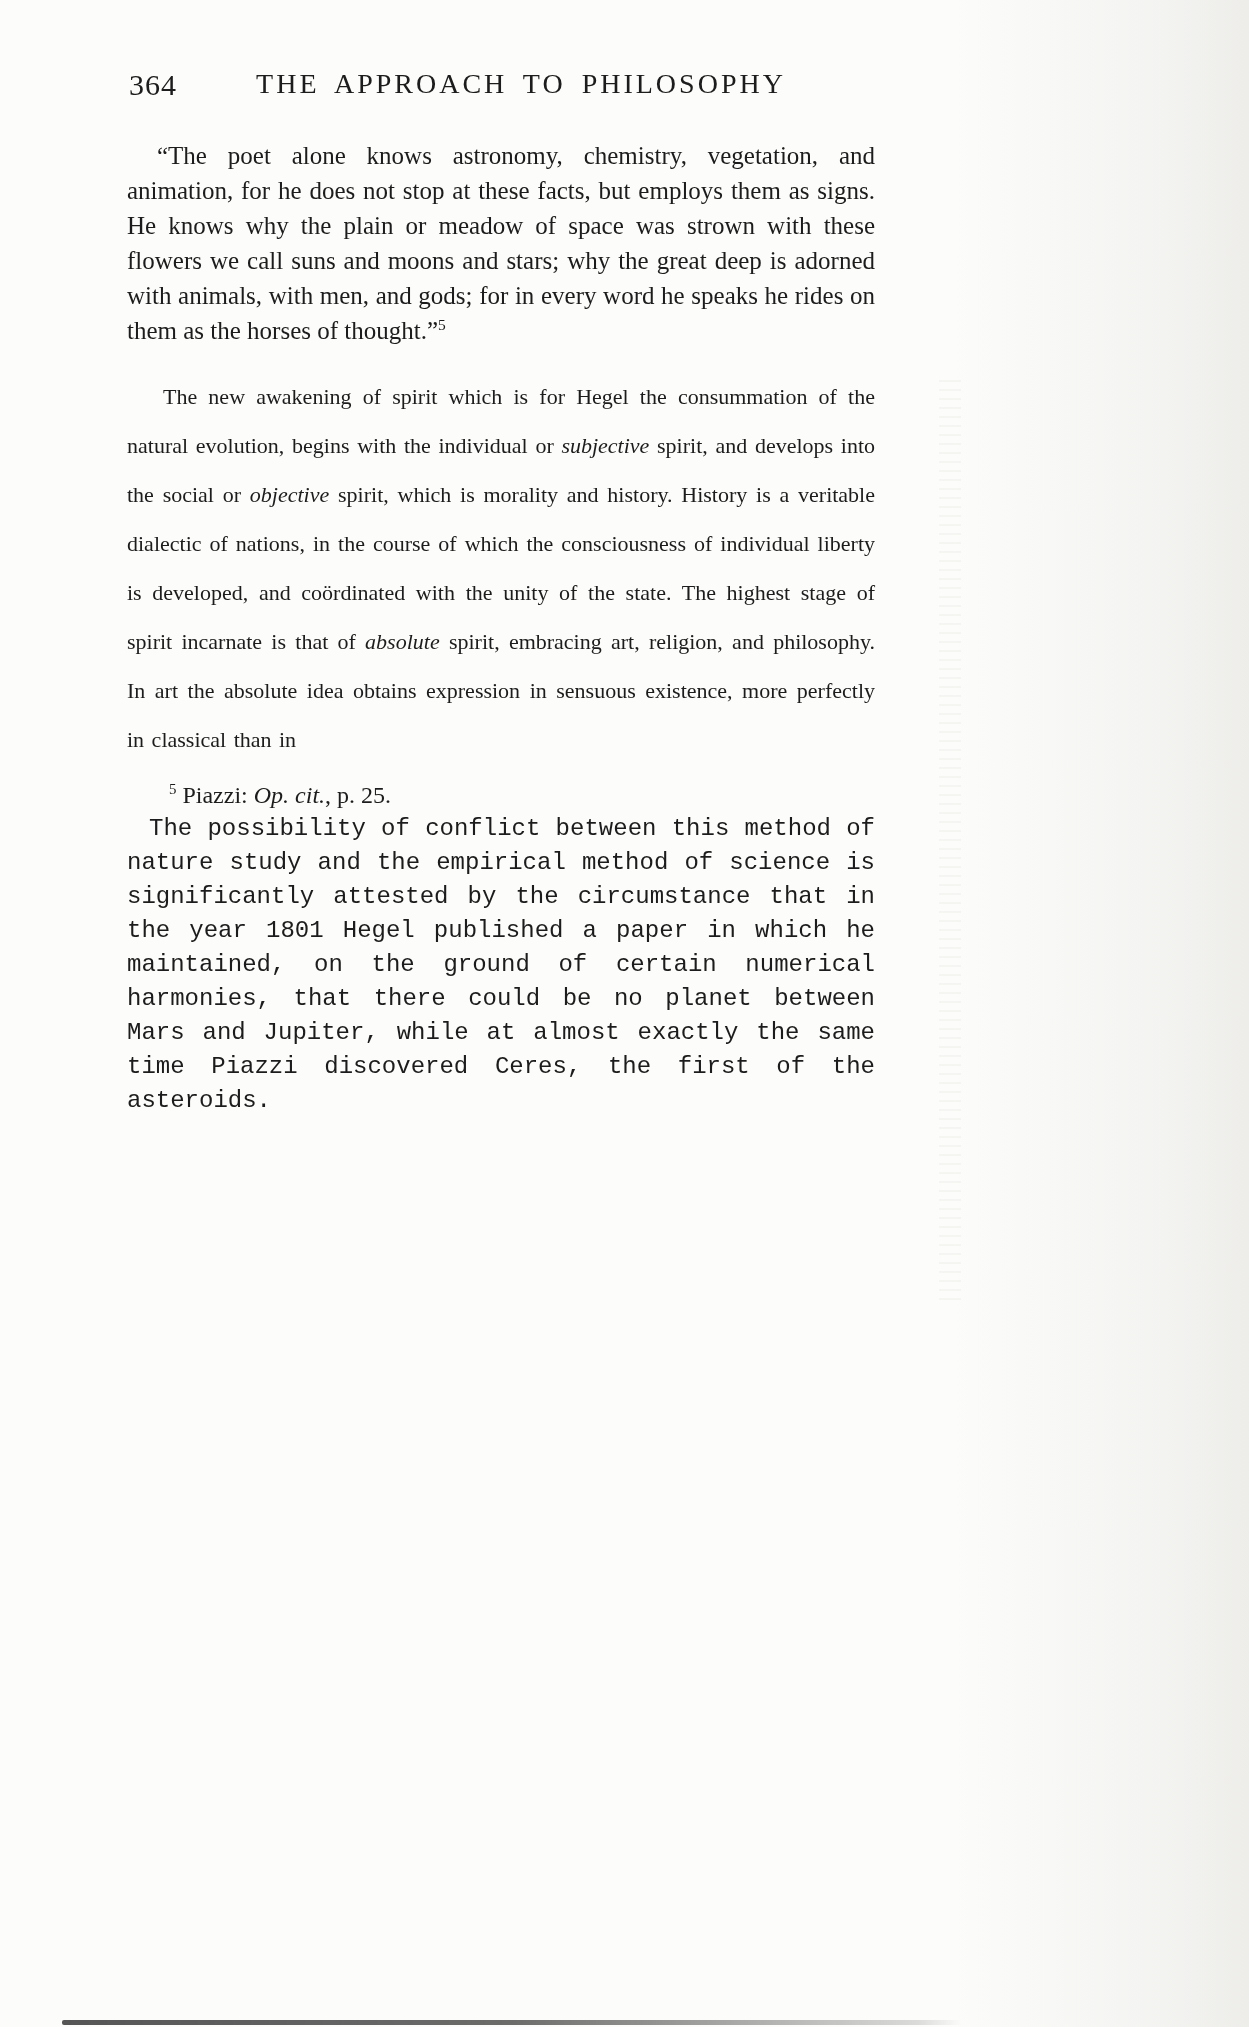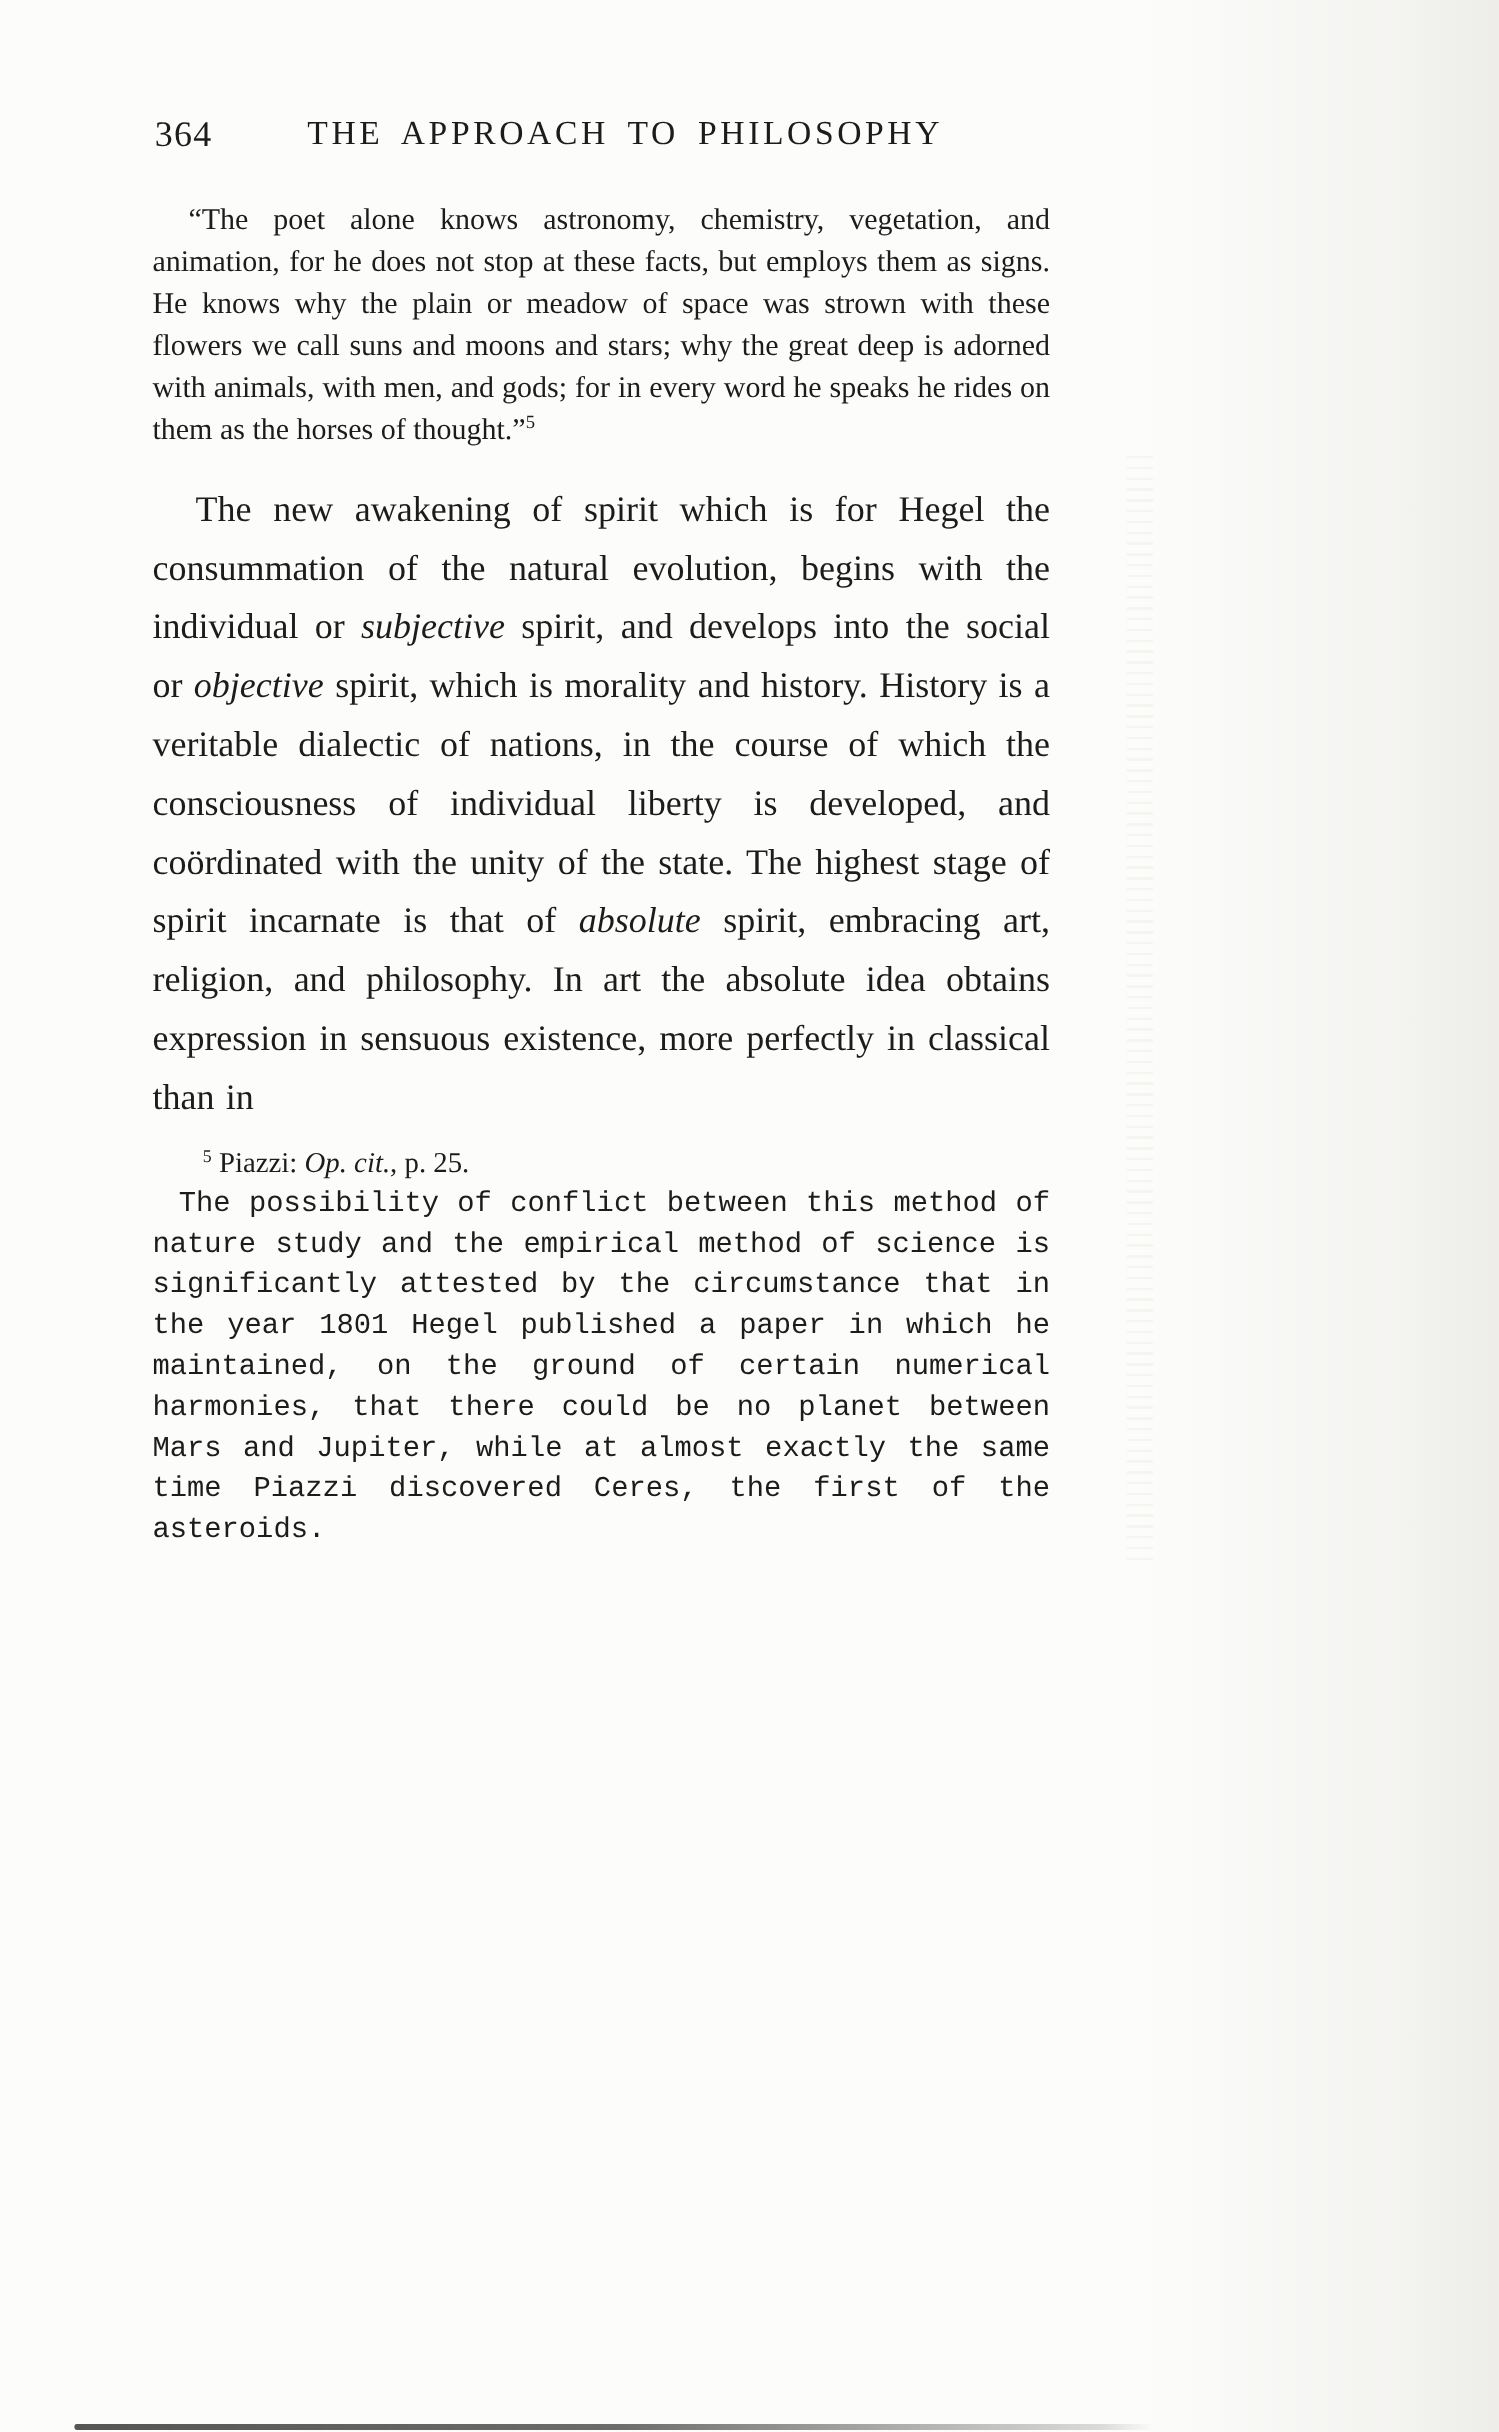--- a/index.html
+++ b/index.html
@@ -9,21 +9,21 @@
   }
   .page {
     position: relative;
     width: 1249px;
     height: 2027px;
     background: #fcfcfa;
     font-family: "Liberation Serif", "DejaVu Serif", serif;
     color: #1c1c1c;
     overflow: hidden;
     box-sizing: border-box;
-    padding-top: 96px;
+    padding-top: 68px;
   }
   
   .scan-edge-right {
     position: absolute;
     top: 0; right: 0;
     width: 300px; height: 100%;
     background: linear-gradient(to right, rgba(0,0,0,0) 0%, rgba(90,85,75,0.05) 70%, rgba(90,85,75,0.09) 100%);
     pointer-events: none;
   }
   .scan-speckle {
@@ -78,21 +78,21 @@
   }
   .block-quote {
     margin-top: 12px;
     font-size: 25px;
     line-height: 35px;
     text-align: justify;
     text-indent: 30px;
   }
   .main-paragraph {
     margin-top: 24px;
-    font-size: 30px;
+    font-size: 22px;
     line-height: 49px;
     text-align: justify;
     text-indent: 36px;
     word-spacing: 2px;
   }
   .footnotes {
     margin-top: 14px;
     font-size: 24px;
     line-height: 34px;
   }

